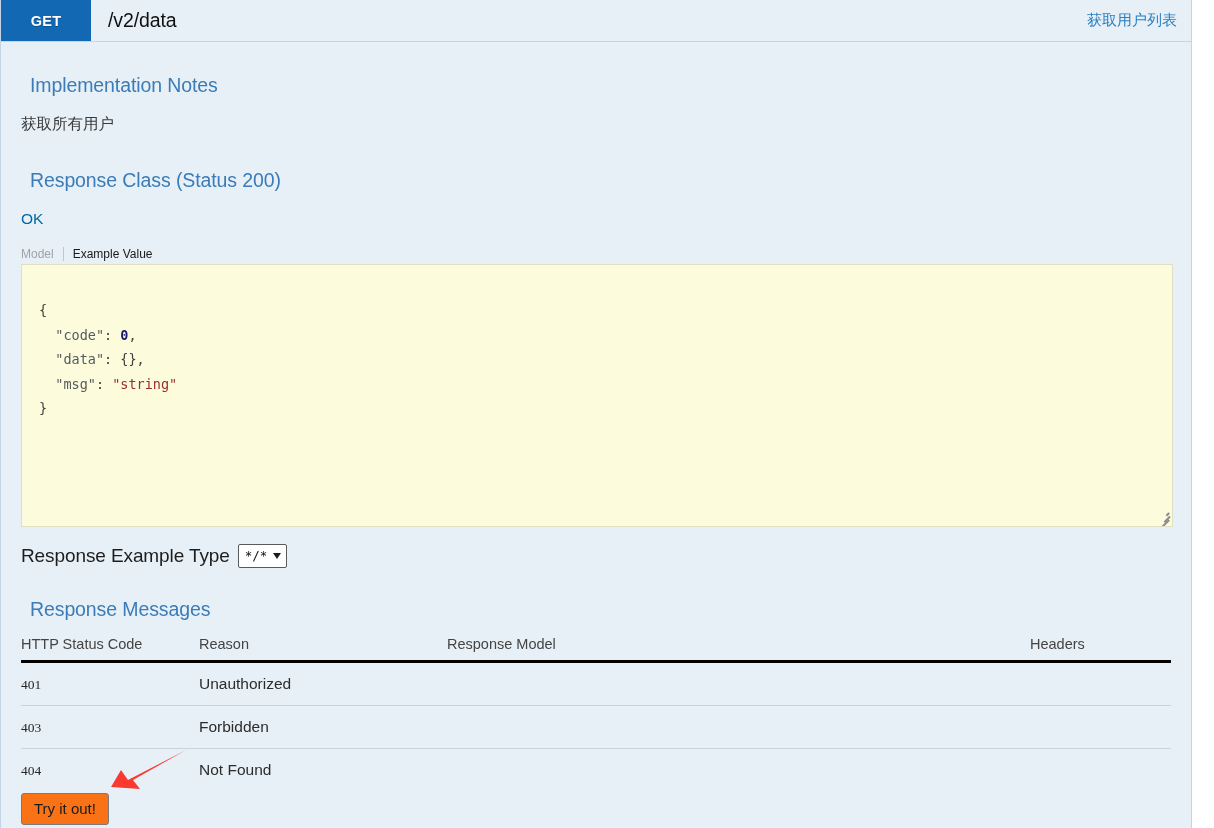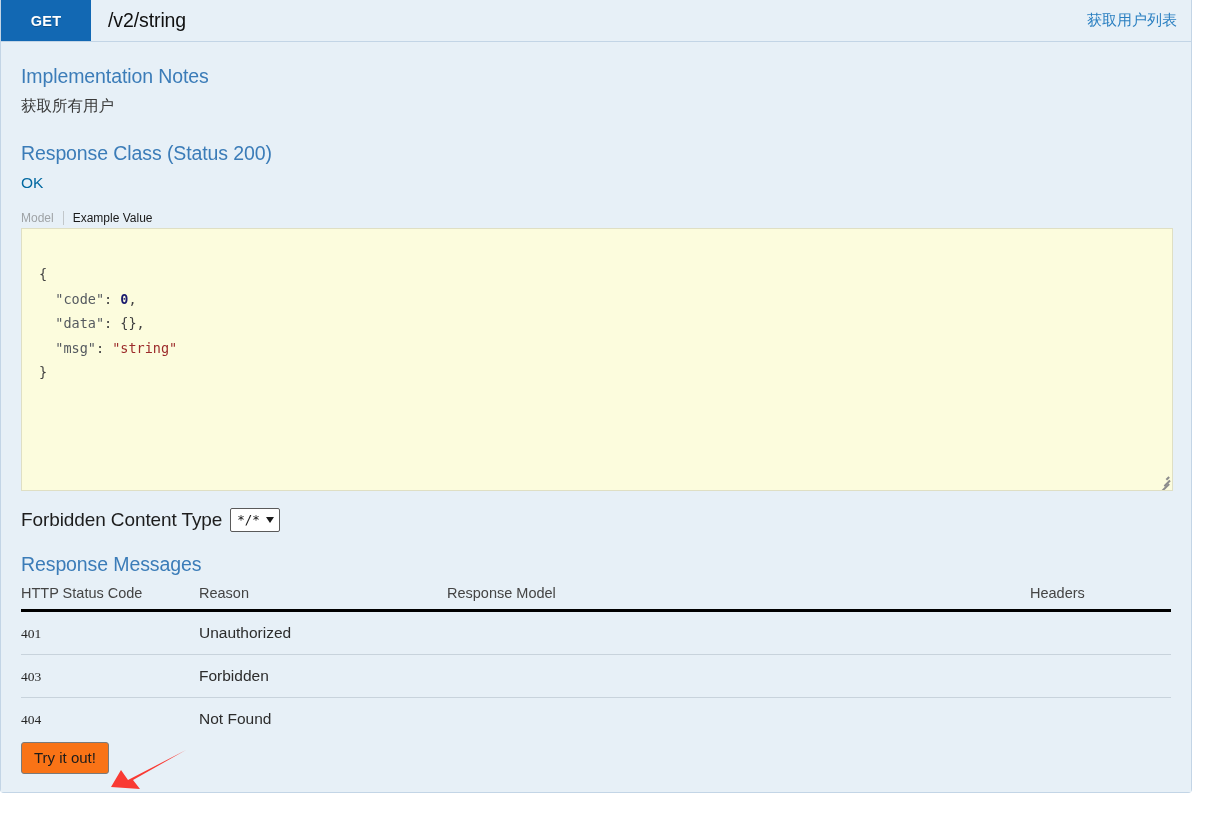--- a/index.html
+++ b/index.html
@@ -70,21 +70,21 @@
     cursor: pointer;
   }
 
   
   .op-content {
     padding: 0 20px 18px 20px;
     background: #e7f0f7;
   }
 
   h4.section-title {
-    margin: 0;
+    margin: 9px;
     padding: 23px 0 6px 0;
     font-size: 19.5px;
     font-weight: normal;
     color: #3b7cb8;
     letter-spacing: -.1px;
   }
   h4.section-title.tight {
     padding-top: 21px;
   }
   .notes-body {
@@ -256,21 +256,21 @@
     pointer-events: none;
   }
 </style>
 </head>
 <body>
 
 <div class="operation">
 
   <div class="op-heading">
     <div class="http-method">GET</div>
-    <div class="op-path">/v2/string</div>
+    <div class="op-path">/v2/data</div>
     <div class="op-summary">获取用户列表</div>
   </div>
 
   <div class="op-content">
 
     <h4 class="section-title">Implementation Notes</h4>
     <div class="notes-body">获取所有用户</div>
 
     <h4 class="section-title">Response Class (Status 200)</h4>
     <div class="response-ok">OK</div>
@@ -281,21 +281,21 @@
     </div>
 
     <div class="code-box">
 <span><span class="p">{</span></span>
 <span>  <span class="k">"code"</span><span class="p">: </span><span class="num">0</span><span class="p">,</span></span>
 <span>  <span class="k">"data"</span><span class="p">: </span><span class="p">{}</span><span class="p">,</span></span>
 <span>  <span class="k">"msg"</span><span class="p">: </span><span class="str">"string"</span><span class="p"></span></span>
 <span><span class="p">}</span></span><span class="resize-grip"><i></i><i></i><i></i></span></div>
 
     <div class="content-type-row">
-      <label>Forbidden Content Type</label>
+      <label>Response Example Type</label>
       <span class="ct-select">
         <span>*/*</span>
         <span class="chev"></span>
       </span>
     </div>
 
     <h4 class="section-title tight">Response Messages</h4>
 
     <table class="resp-msgs">
       <thead>

